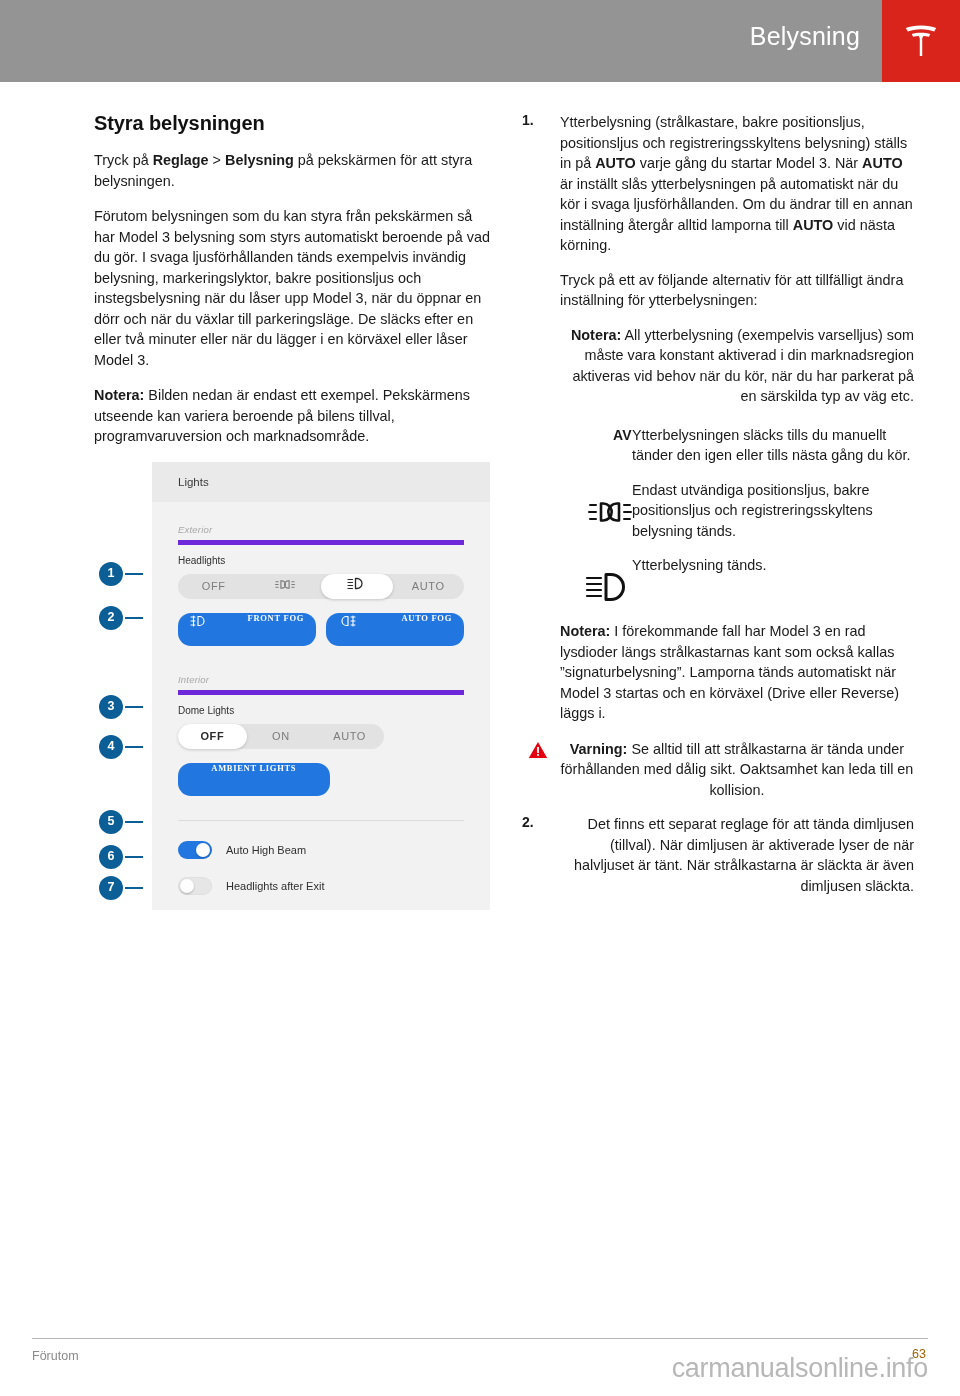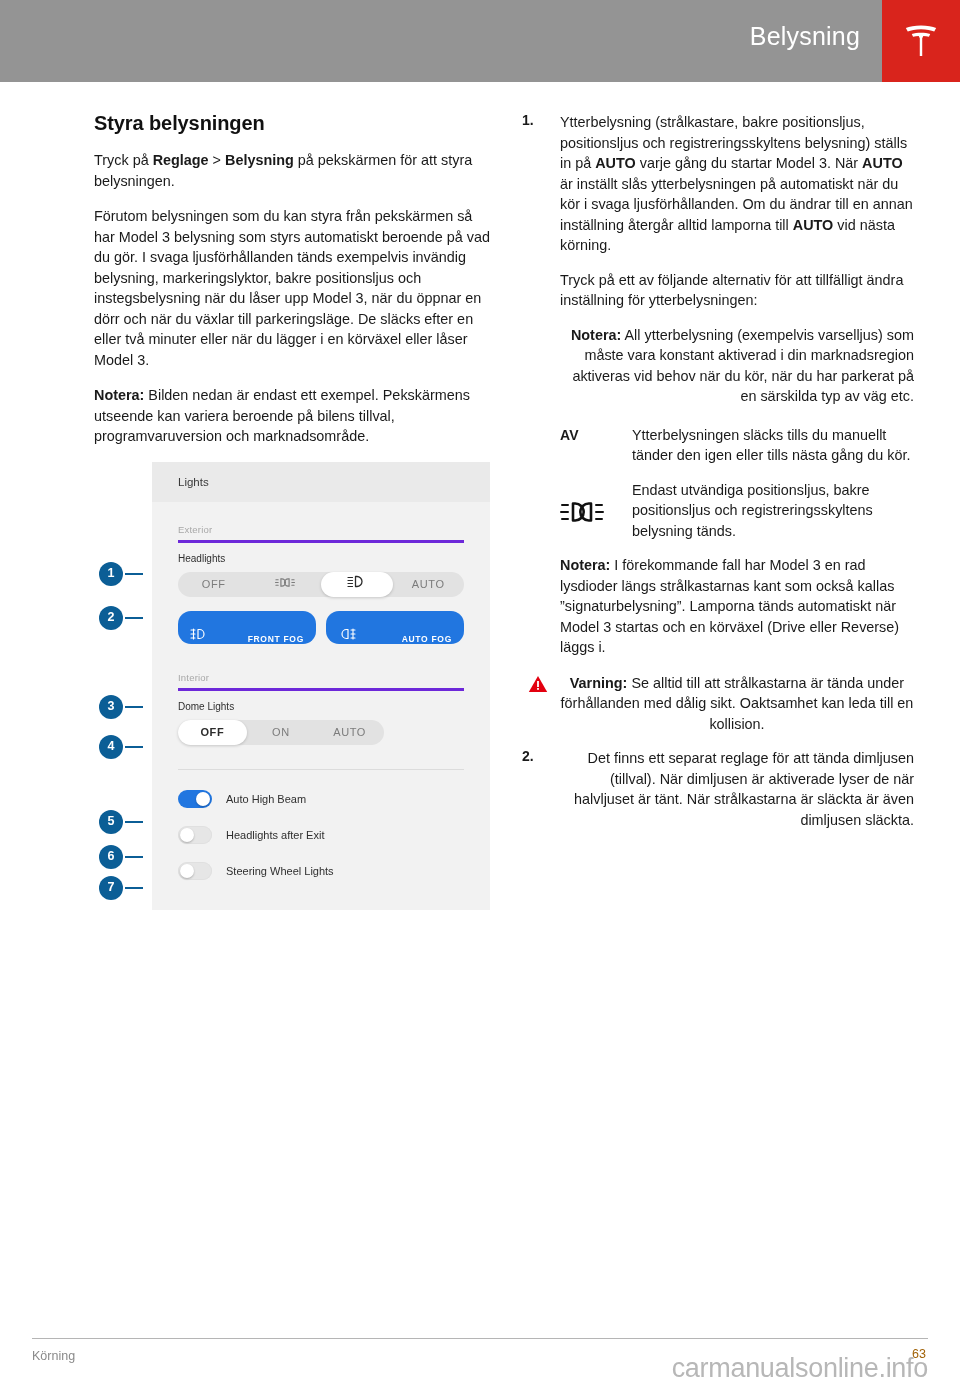--- a/index.html
+++ b/index.html
@@ -141,23 +141,24 @@
   .screen-header-label {
     font-size: 11.5px;
     color: #3a3a3a;
   }
   .screen-body { padding: 22px 26px 0 26px; }
 
   .group-label {
     font-size: 9.5px;
     color: #a8a8a8;
     padding-bottom: 5px;
-    border-bottom: 3px solid #6d28d9;
+    border-bottom: 5px solid #6d28d9;
     margin-bottom: 10px;
     letter-spacing: 0.2px;
+    font-style: italic;
   }
   .row-label {
     font-size: 10px;
     color: #2f2f2f;
     margin-bottom: 8px;
   }
 
   
   .seg {
     background: #e2e2e2;
@@ -190,23 +191,24 @@
   .seg-item .ico { display: inline-block; vertical-align: middle; }
 
   
   .pill-row { display: flex; gap: 10px; margin-top: 14px; }
   .pill {
     flex: 1;
     height: 33px;
     border-radius: 13px;
     background: #2176e0;
     display: flex;
-    align-items: flex-end;
+    align-items: flex-start;
     padding: 0 12px;
     color: #ffffff;
+    font-family: Liberation Serif, serif;
   }
   .pill .ico { flex: 0 0 auto; }
   .pill-label {
     flex: 1;
     text-align: right;
     font-size: 8.5px;
     font-weight: 700;
     letter-spacing: 0.7px;
   }
   .pill.solo { width: 53%; flex: none; justify-content: center; }
@@ -267,21 +269,21 @@
   
   .icon-rows { margin: 18px 0 4px 46px; }
   .icon-row {
     display: flex;
     align-items: flex-start;
     margin-bottom: 14px;
   }
   .icon-cell {
     flex: 0 0 72px;
     display: flex;
-    justify-content: flex-start;
+    justify-content: flex-end;
     padding-top: 2px;
   }
   .icon-cell.center-v { align-items: center; }
   .icon-text {
     flex: 1;
     font-size: 14.4px;
     line-height: 20.5px;
   }
   .icon-av {
     font-size: 14px;
@@ -451,20 +453,25 @@
 
             <div class="group-label">Interior</div>
             <div class="row-label">Dome Lights</div>
 
             <div class="seg narrow">
               <div class="seg-item active">OFF</div>
               <div class="seg-item">ON</div>
               <div class="seg-item">AUTO</div>
             </div>
 
+            <div class="pill-row">
+              <div class="pill solo">
+                <span class="pill-label">AMBIENT LIGHTS</span>
+              </div>
+            </div>
 
             <div class="divider-line"></div>
 
             <div class="toggle-row">
               <div class="toggle on">
                   <span class="knob"></span>
                 </div>
               <span class="toggle-label">Auto High Beam</span>
             </div>
             <div class="toggle-row">
@@ -512,20 +519,33 @@
                   <path d="M42 5h-6M43 12h-7M42 19h-6"></path>
                 </g>
                 <path d="M13 3.5h2.2a8.5 8.5 0 0 1 0 17H13z" fill="none" stroke="#111" stroke-width="2.6" stroke-linejoin="round"></path>
                 <path d="M31 3.5h-2.2a8.5 8.5 0 0 0 0 17H31z" fill="none" stroke="#111" stroke-width="2.6" stroke-linejoin="round"></path>
               </svg>
             </span>
           </div>
           <div class="icon-text">Endast utvändiga positionsljus, bakre positionsljus och registreringsskyltens belysning tänds.</div>
         </div>
 
+        <div class="icon-row">
+          <div class="icon-cell">
+            <span>
+              <svg width="48" height="32" viewBox="0 0 48 32" style="margin-top:14px" aria-hidden="true">
+                <g stroke="#111" stroke-width="2.2" stroke-linecap="round">
+                  <path d="M3 7h14M3 13h14M3 19h14M3 25h14"></path>
+                </g>
+                <path d="M22 3.5h5a12.5 12.5 0 0 1 0 25h-5z" fill="none" stroke="#111" stroke-width="3" stroke-linejoin="round"></path>
+              </svg>
+            </span>
+          </div>
+          <div class="icon-text">Ytterbelysning tänds.</div>
+        </div>
 
       </div>
 
       <div style="padding-left:46px">
         <p class="para"><b>Notera:</b><span> I förekommande fall har Model 3 en rad lysdioder längs strålkastarnas kant som också kallas ”signaturbelysning”. Lamporna tänds automatiskt när Model 3 startas och en körväxel (Drive eller Reverse) läggs i.</span></p>
       </div>
 
       <div class="warn-block">
         <span class="warn-icon">
           <svg width="20" height="18" viewBox="0 0 20 18" aria-hidden="true">
@@ -539,18 +559,18 @@
 
       <div class="num-item" style="margin-top:14px">
         <span class="num-marker">2.</span>
         <p class="para"><span>Det finns ett separat reglage för att tända dimljusen (tillval). När dimljusen är aktiverade lyser de när halvljuset är tänt. När strålkastarna är släckta är även dimljusen släckta.</span></p>
       </div>
 
     </div>
   </div>
 
   <div class="footer">
-    <span class="footer-left">Körning</span>
+    <span class="footer-left">Förutom</span>
     <span class="footer-page">63</span>
     <span class="watermark">carmanualsonline.info</span>
   </div>
 
 </div>
 
 </body></html>

